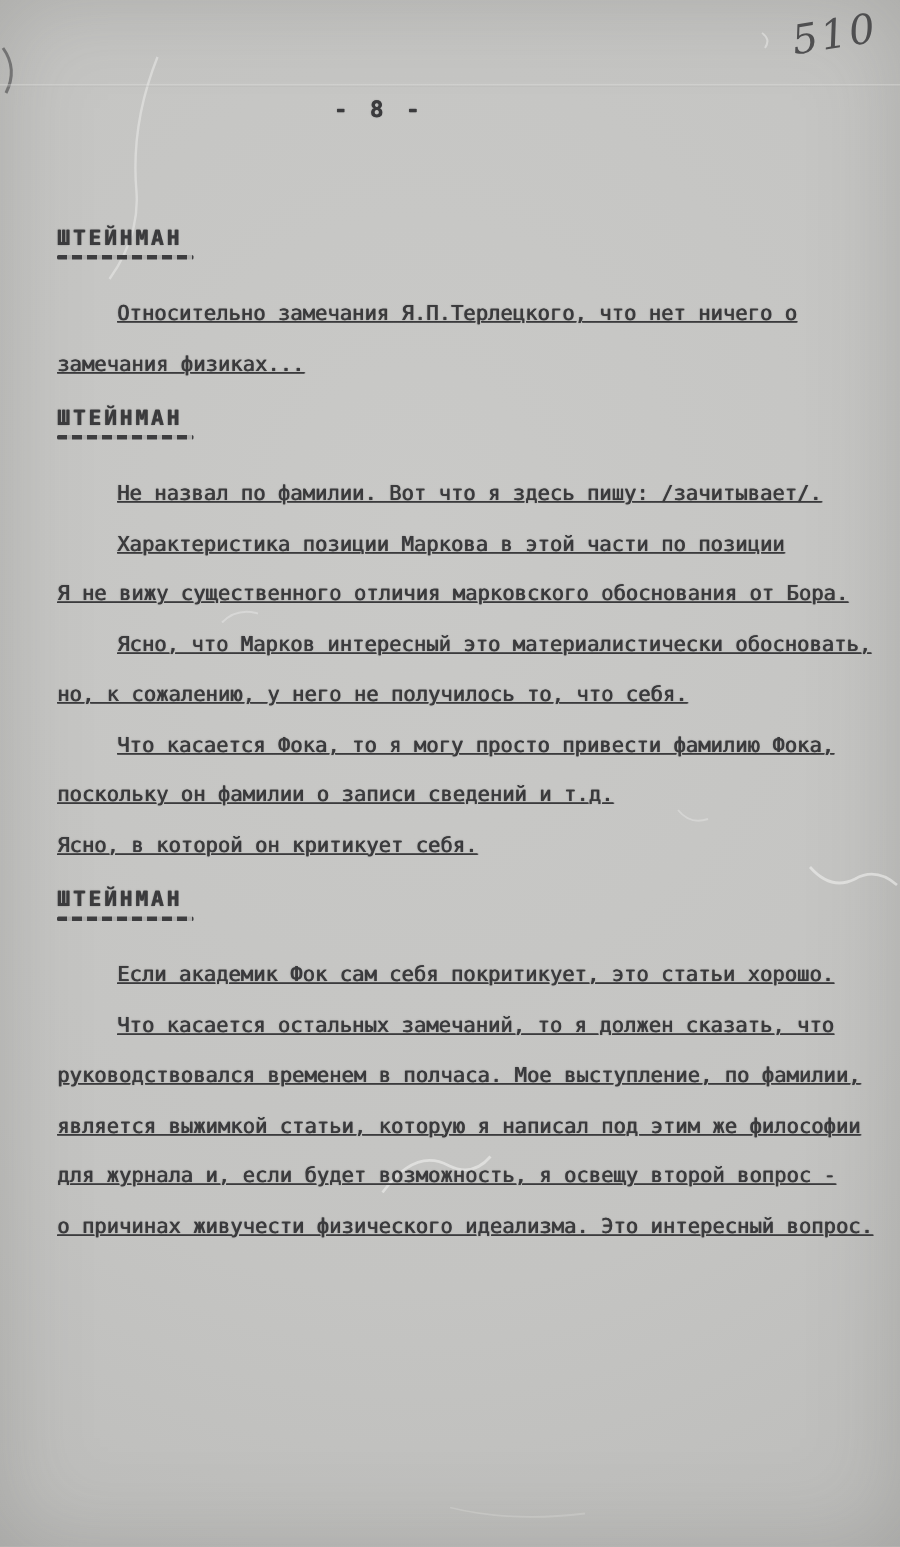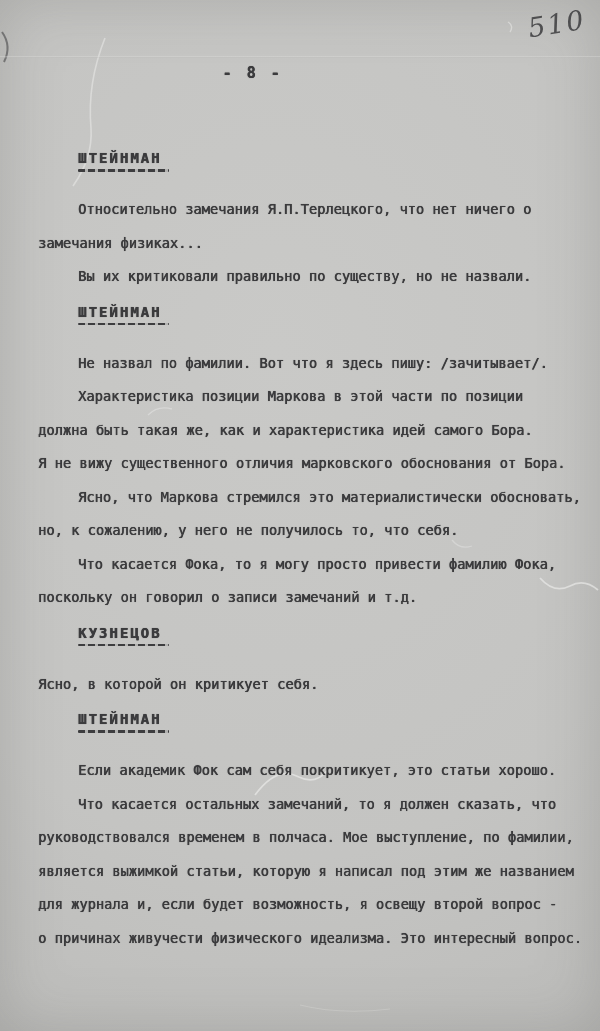--- a/index.html
+++ b/index.html
@@ -32,25 +32,26 @@
     font-size:15px;font-weight:bold;letter-spacing:3px;
     text-shadow:0.4px 0 0 currentColor, 0 0 1px rgba(60,60,60,.45);
   }
   .docbody{
     position:absolute;top:140px;left:38px;right:6px;
   }
   .line{
     height:33.5px;line-height:33.5px;white-space:nowrap;
     font-size:13.7px;
     text-shadow:0.45px 0 0 currentColor, 0 0 1px rgba(60,60,60,.5);
+    text-decoration:underline;
   }
   .line.indent{padding-left:40px;}
   .speaker{margin-top:8px;margin-bottom:15px;height:30px;}
   .speaker-label{
-    display:inline-block;margin-left:40px;
+    display:inline-block;
     font-size:14px;font-weight:bold;letter-spacing:2px;
     text-shadow:0.5px 0 0 currentColor, 0 0 1px rgba(60,60,60,.55);
   }
   .speaker-label::after{
     content:"";display:block;margin-top:3px;height:2.5px;
     width:calc(100% + 8px);
     background:repeating-linear-gradient(90deg,#3d3d3f 0 7px, rgba(61,61,63,.15) 7px 10px);
     border-radius:1px;
   }
 </style>
@@ -73,33 +74,30 @@
   <div class="scan-line"></div>
 
   <div class="handwritten">510</div>
 
   <div class="pagenum">- 8 -</div>
 
   <div class="docbody">
       <div class="speaker"><span class="speaker-label">ШТЕЙНМАН</span></div>
       <div class="line indent">Относительно замечания Я.П.Терлецкого, что нет ничего о</div>
       <div class="line">замечания физиках...</div>
-      <div class="line indent">Вы их критиковали правильно по существу, но не назвали.</div>
       <div class="speaker"><span class="speaker-label">ШТЕЙНМАН</span></div>
       <div class="line indent">Не назвал по фамилии. Вот что я здесь пишу: /зачитывает/.</div>
       <div class="line indent">Характеристика позиции Маркова в этой части по позиции</div>
-      <div class="line">должна быть такая же, как и характеристика идей самого Бора.</div>
       <div class="line">Я не вижу существенного отличия марковского обоснования от Бора.</div>
-      <div class="line indent">Ясно, что Маркова стремился это материалистически обосновать,</div>
+      <div class="line indent">Ясно, что Марков интересный это материалистически обосновать,</div>
       <div class="line">но, к сожалению, у него не получилось то, что себя.</div>
       <div class="line indent">Что касается Фока, то я могу просто привести фамилию Фока,</div>
-      <div class="line">поскольку он говорил о записи замечаний и т.д.</div>
-      <div class="speaker"><span class="speaker-label">КУЗНЕЦОВ</span></div>
+      <div class="line">поскольку он фамилии о записи сведений и т.д.</div>
       <div class="line">Ясно, в которой он критикует себя.</div>
       <div class="speaker"><span class="speaker-label">ШТЕЙНМАН</span></div>
       <div class="line indent">Если академик Фок сам себя покритикует, это статьи хорошо.</div>
       <div class="line indent">Что касается остальных замечаний, то я должен сказать, что</div>
       <div class="line">руководствовался временем в полчаса. Мое выступление, по фамилии,</div>
-      <div class="line">является выжимкой статьи, которую я написал под этим же названием</div>
+      <div class="line">является выжимкой статьи, которую я написал под этим же философии</div>
       <div class="line">для журнала и, если будет возможность, я освещу второй вопрос -</div>
       <div class="line">о причинах живучести физического идеализма. Это интересный вопрос.</div>
     </div>
 </div>
 
 </body></html>

